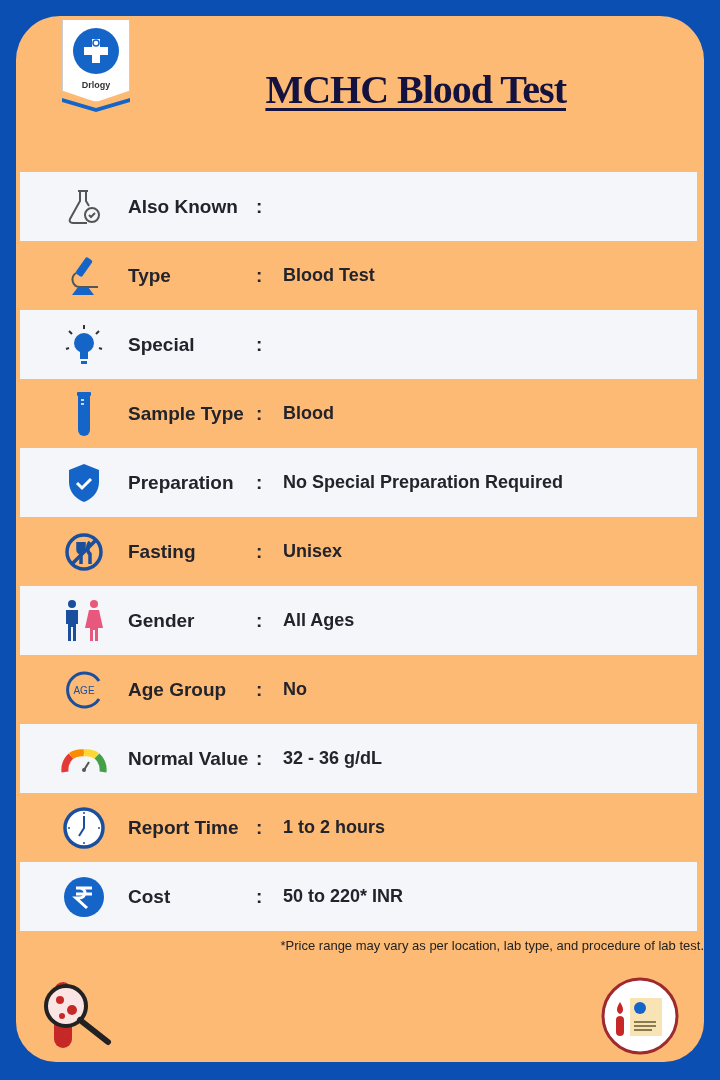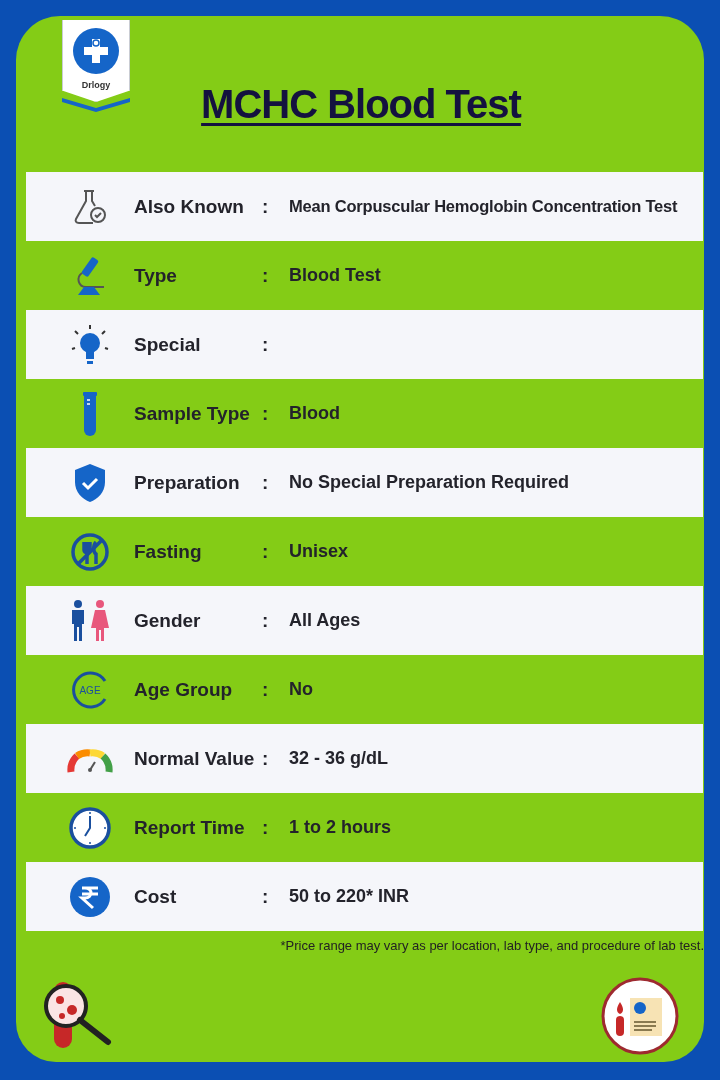--- a/index.html
+++ b/index.html
@@ -1,20 +1,20 @@
 <!DOCTYPE html>
 <html><head>
 <meta charset="utf-8">
 <style>
   * { box-sizing: border-box; margin: 0; padding: 0; }
   html, body { width: 720px; height: 1080px; overflow: hidden; }
   body { background: #0b4fb3; font-family: "Liberation Sans", sans-serif; position: relative; }
   .card {
     position: absolute; left: 16px; top: 16px; width: 688px; height: 1046px;
-    background: #84cc16; border-radius: 44px 44px 40px 40px; overflow: hidden;
+    background: #fdba74; border-radius: 44px 44px 40px 40px; overflow: hidden;
   }
   .badge {
     position: absolute; top: 4px; width: 68px; height: 96px;
   }
   .badge .shield {
     position: absolute; left: 0; top: 0; width: 68px; height: 82px;
     border: 1.5px solid #c9ccd3; border-top: none; background: #fff;
     clip-path: polygon(0 0, 100% 0, 100% 86%, 50% 100%, 0 86%);
   }
   .badge .chev {
@@ -22,25 +22,25 @@
   }
   .badge .circle {
     position: absolute; left: 11px; top: 8px; width: 46px; height: 46px; border-radius: 50%;
     background: #1565c8; display: flex; align-items: center; justify-content: center;
   }
   .badge .blabel {
     position: absolute; left: 0; width: 68px; top: 60px; text-align: center;
     font-size: 9px; font-weight: bold; color: #333;
   }
   .title {
-    position: absolute; left: 140px; top: 66px; width: 410px; text-align: center;
-    font-family: Liberation Sans, sans-serif; font-weight: bold; font-size: 40px; letter-spacing: -1px;
+    position: absolute; left: 140px; top: 50px; width: 410px; text-align: right;
+    font-family: Liberation Serif, serif; font-weight: bold; font-size: 40px; letter-spacing: -1px;
     color: #14123f; text-decoration: underline; text-decoration-thickness: 3px; text-underline-offset: 5px;
   }
-  .rows { position: absolute; left: 10px; top: 156px; width: 677px; }
+  .rows { position: absolute; left: 4px; top: 156px; width: 677px; }
   .row {
     height: 69px; display: flex; align-items: center; position: relative;
   }
   .row:nth-child(odd) { background: #f5f6fa; }
   .row .ic { position: absolute; left: 40px; width: 48px; height: 48px; display:flex; align-items:center; justify-content:center; }
   .row .lbl { position: absolute; left: 108px; font-size: 19px; font-weight: bold; color: #23232b; }
   .row .colon { position: absolute; left: 236px; font-size: 19px; font-weight: bold; color: #23232b; }
   .row .val { position: absolute; left: 263px; font-size: 18px; font-weight: bold; color: #23232b; white-space: nowrap; }
   .row .val.small { font-size: 16.5px; letter-spacing: -0.2px; }
   .note {
@@ -79,21 +79,20 @@
       <div class="ic">
         <svg width="40" height="40" viewBox="0 0 40 40" fill="none" stroke="#555" stroke-width="2">
             <path d="M14 4h10M16 4v10L6 32c-1 2 0 4 3 4h14"></path>
             <path d="M22 4v10l3 5"></path>
             <circle cx="28" cy="28" r="7"></circle>
             <path d="M25 28l2 2 4-4"></path>
           </svg>
       </div>
       <span class="lbl">Also Known</span>
       <span class="colon">:</span>
-      <span class="val small">Mean Corpuscular Hemoglobin Concentration Test</span>
     </div>
     <div class="row">
       <div class="ic">
         <svg width="40" height="42" viewBox="0 0 40 42">
             <rect x="16" y="2" width="8" height="20" rx="2" transform="rotate(35 20 12)" fill="#1565c8"></rect>
             <path d="M12 18c-6 4-4 14 4 14h18" fill="none" stroke="#555" stroke-width="2"></path>
             <path d="M8 40l6-8h10l6 8z" fill="#1565c8"></path>
           </svg>
       </div>
       <span class="lbl">Type</span>

